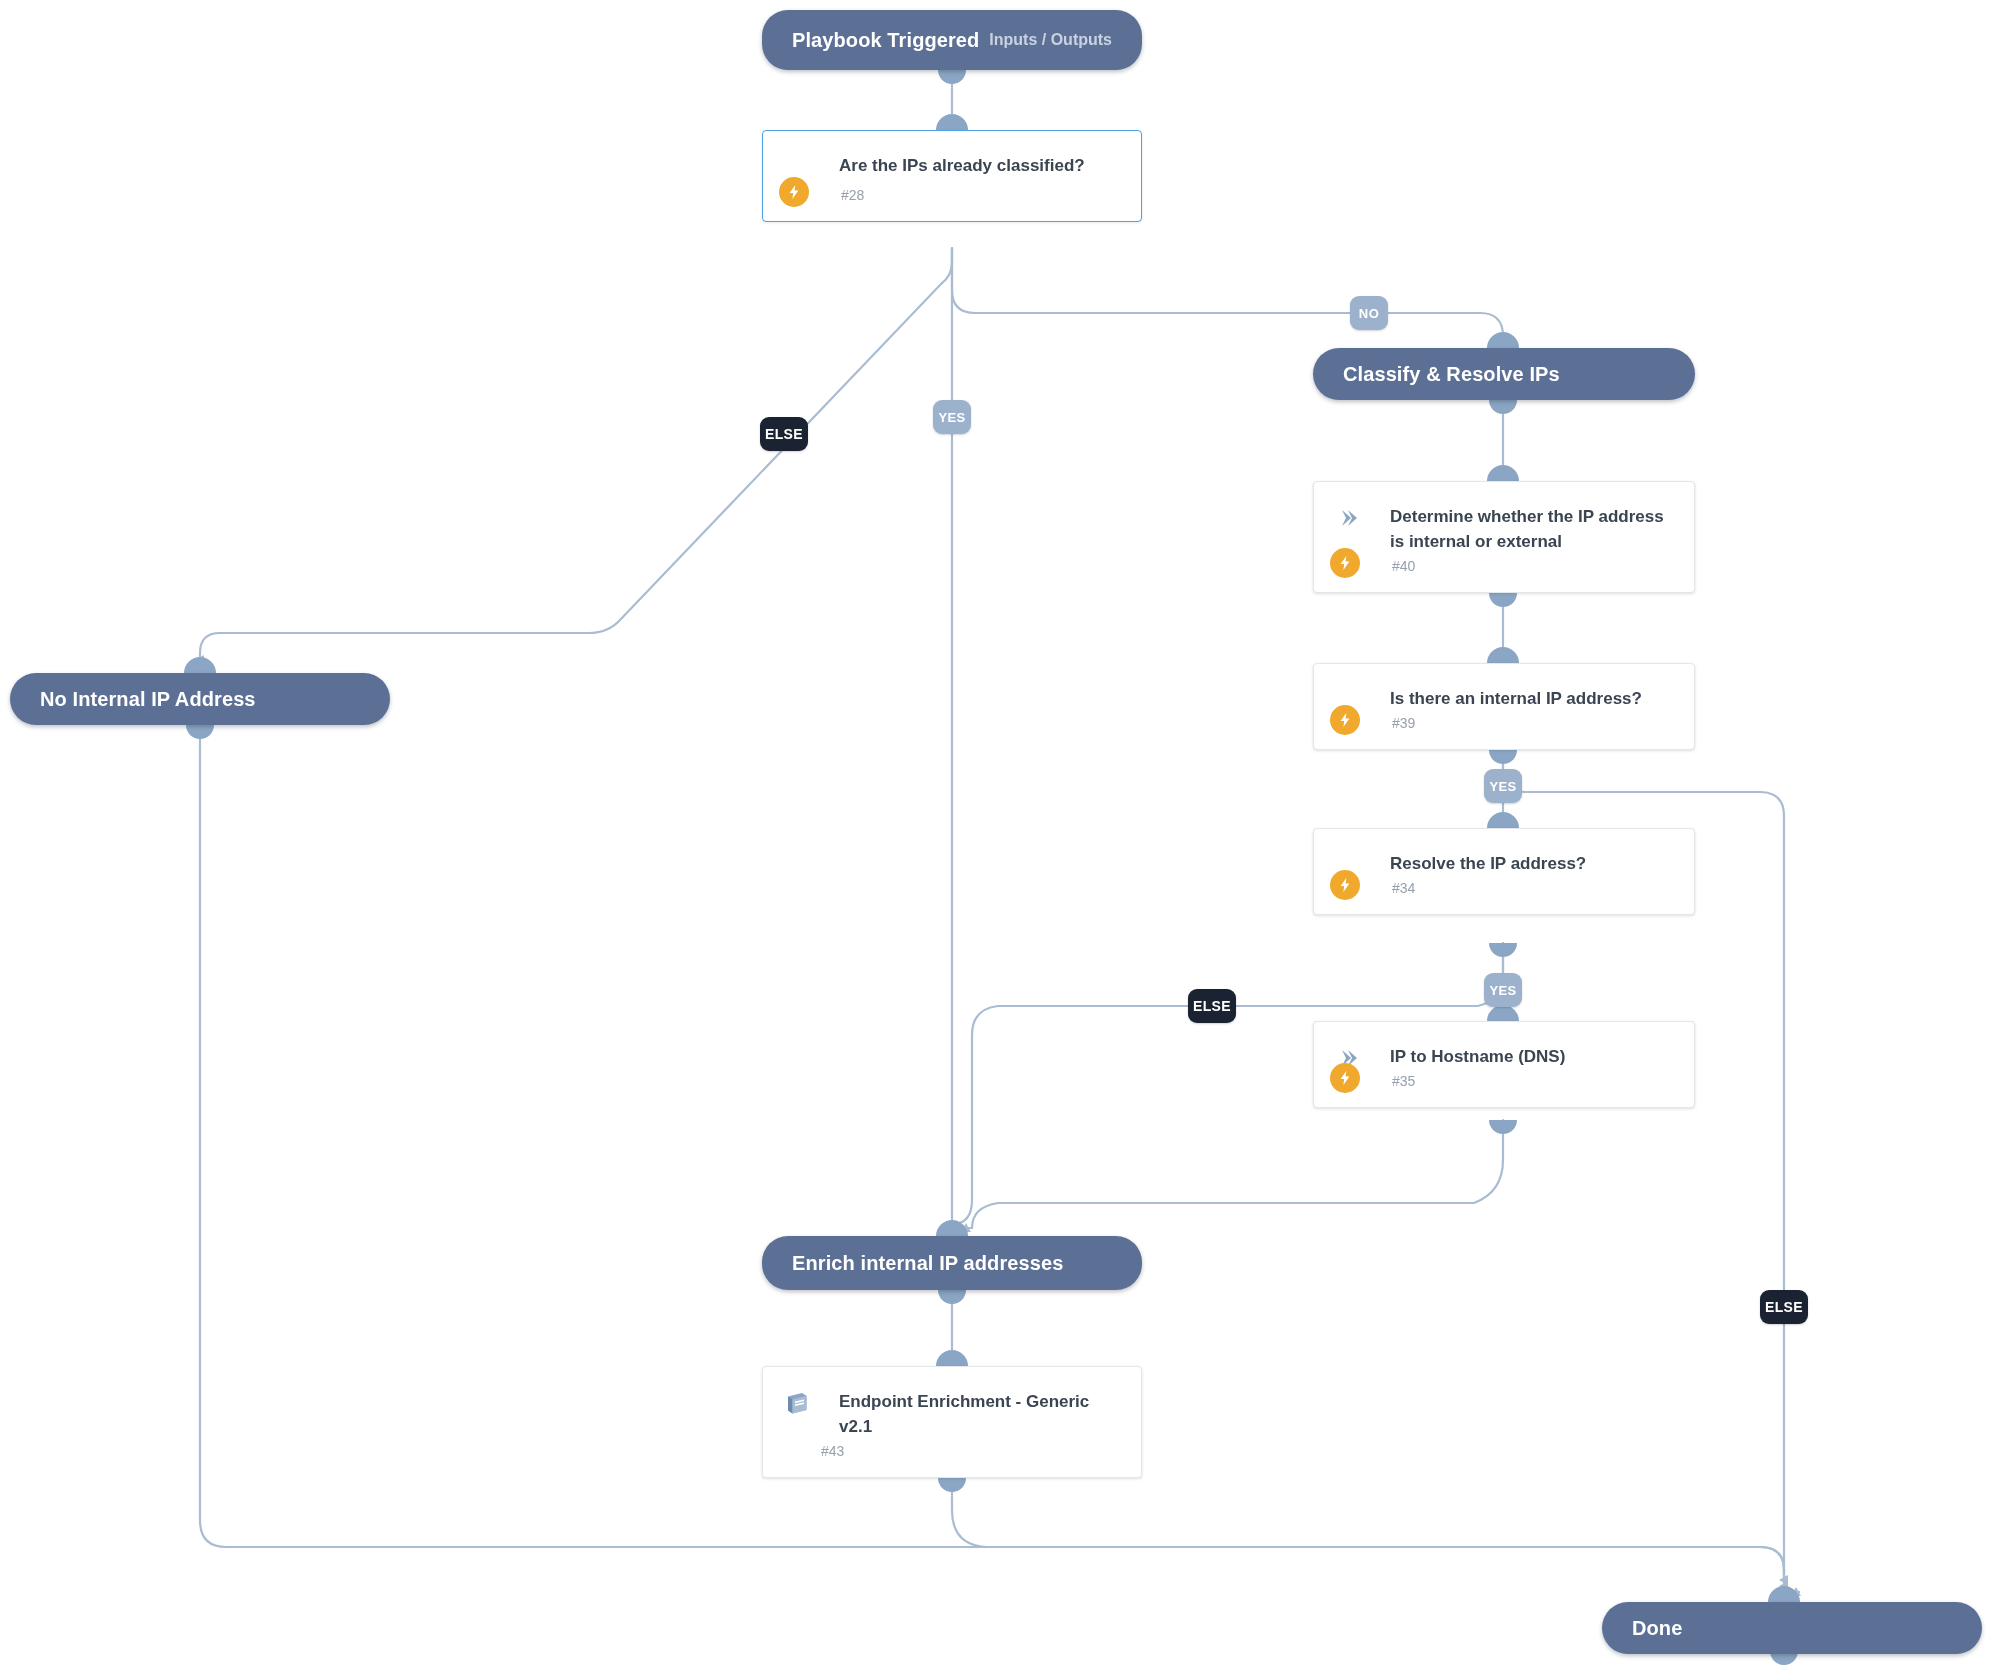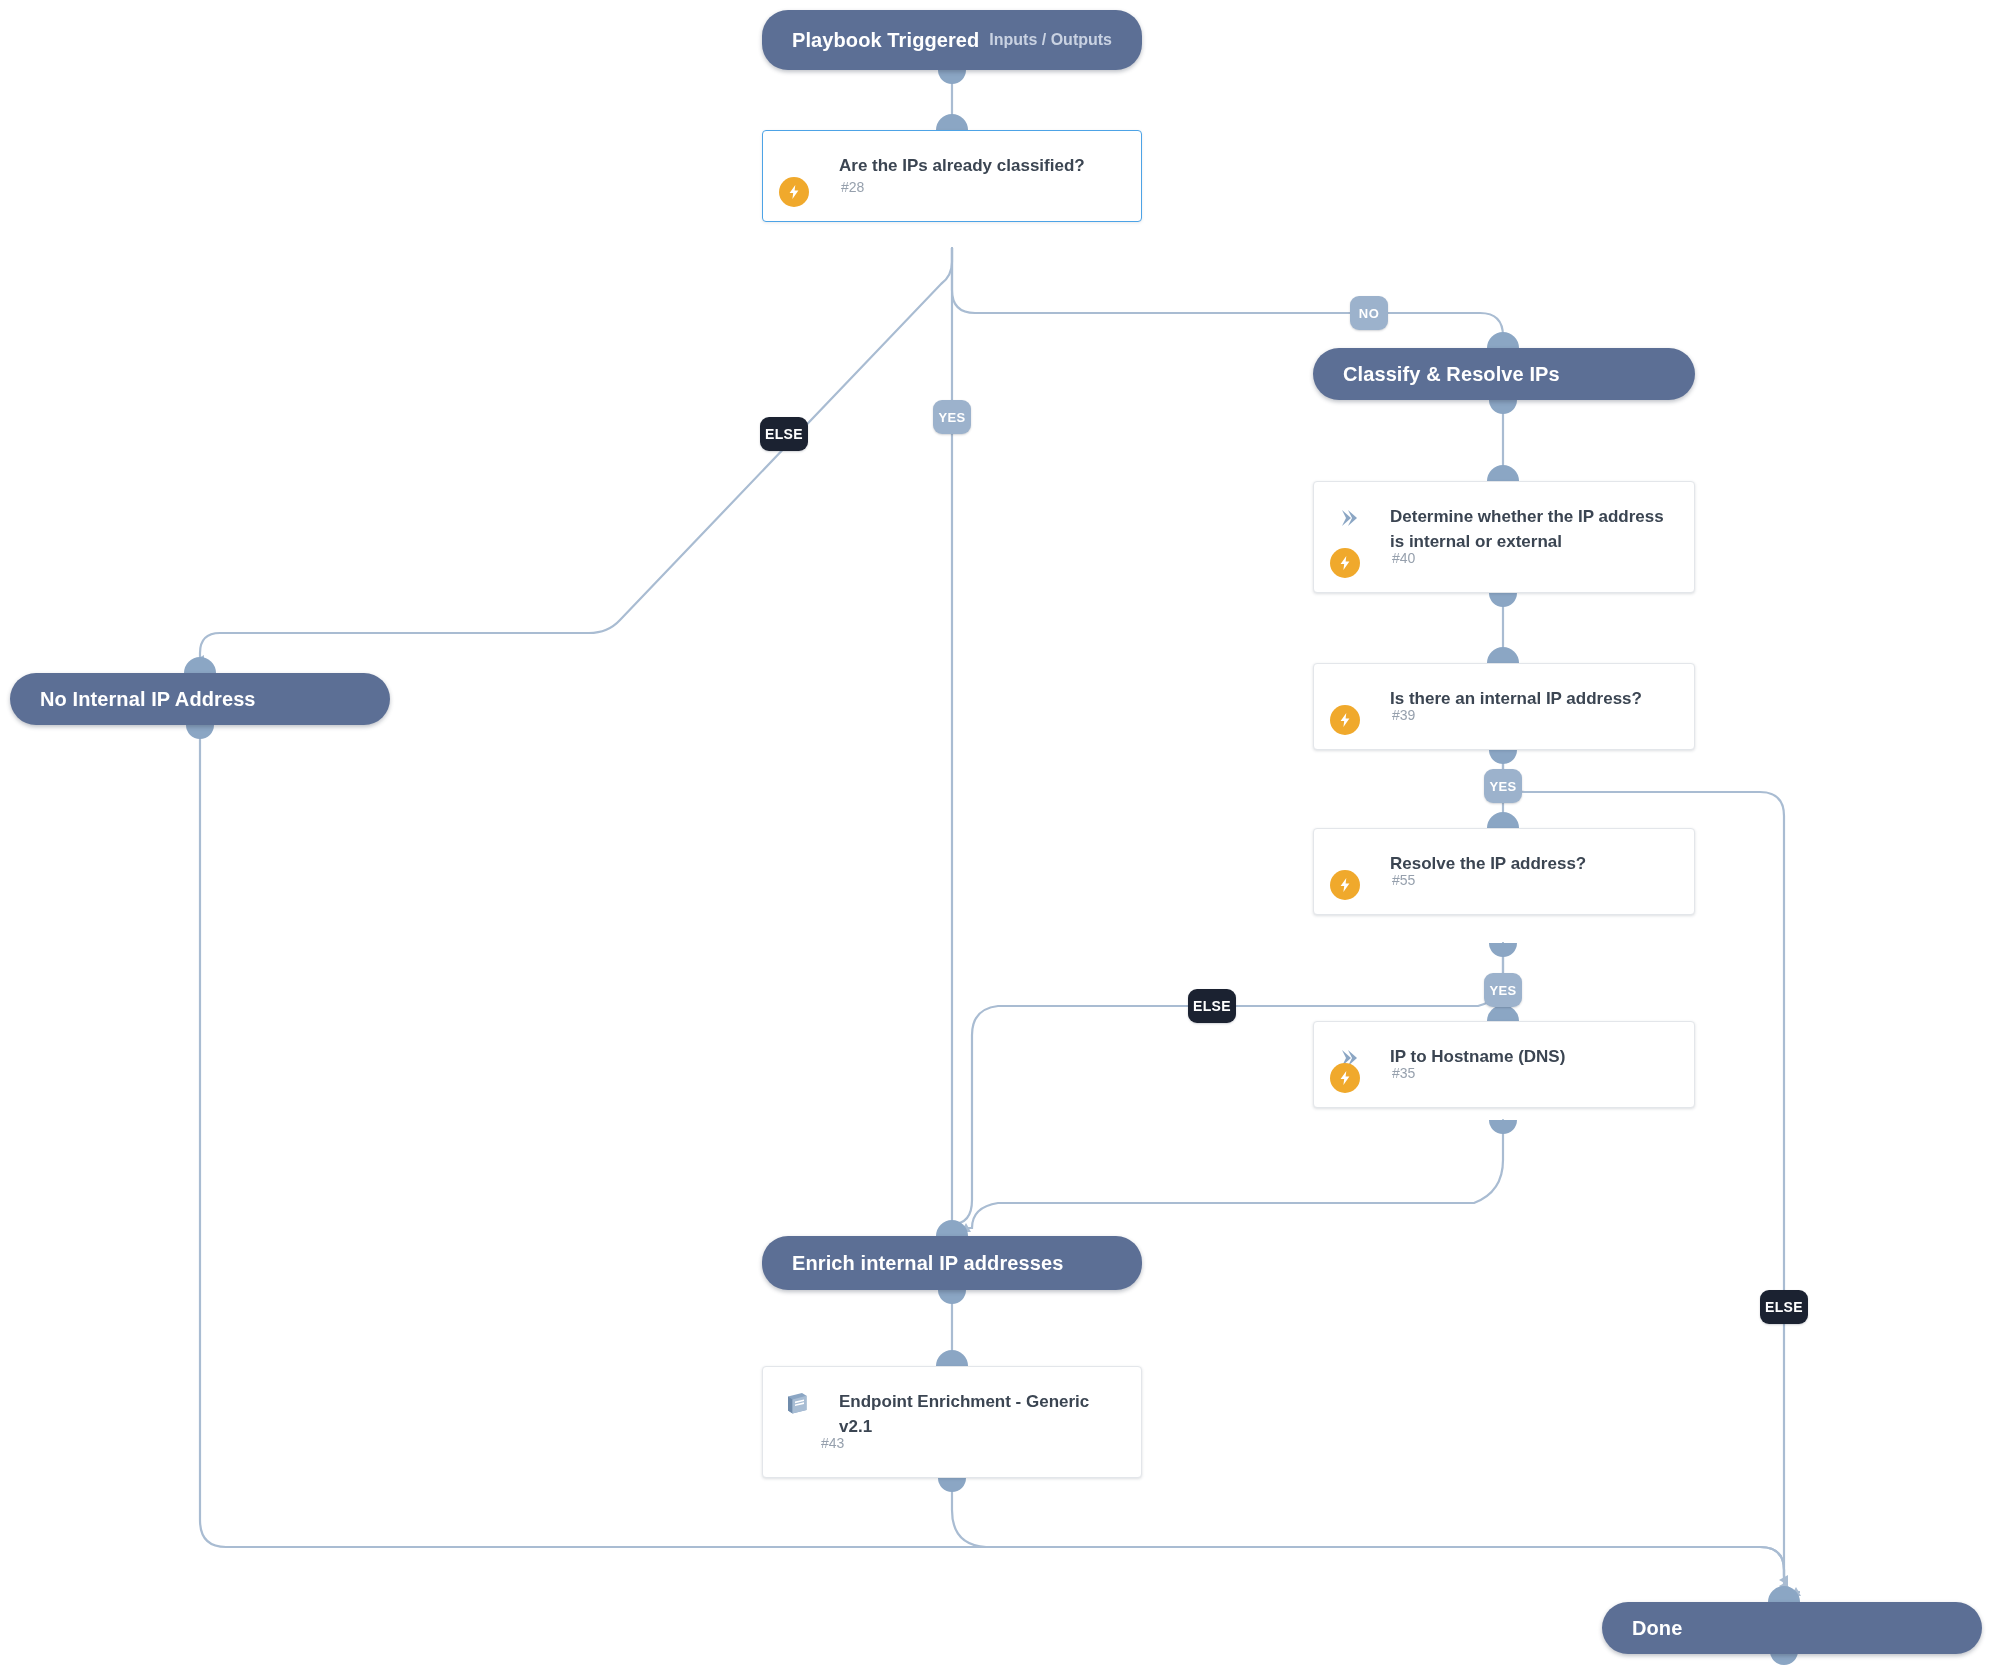--- a/index.html
+++ b/index.html
@@ -81,21 +81,21 @@
     margin-left:58px;
     font-size:17px;
     line-height:25px;
     color:#3b4552;
     font-weight:700;
     padding-right:12px;
   }
   .card-num{
     position:absolute;
     left:78px;
-    bottom:26px;
+    bottom:18px;
     font-size:14px;
     color:#96a0ad;
     margin-top:44px;
   }
   .bolt{
     position:absolute;
     left:16px;
     bottom:14px;
     width:30px;
     height:30px;
@@ -279,21 +279,21 @@
     <div class="card-body">
       <span class="card-icon">
         <span class="ico-diamond"></span>
       </span>
       <div class="card-title">Resolve the IP address?</div>
       <span class="bolt">
         <svg width="16" height="16" viewBox="0 0 16 16" aria-hidden="true">
           <path d="M9.3 1 L3.6 9.1 H7.2 L6.4 15 L12.4 6.6 H8.6 Z" fill="#ffffff"></path>
         </svg>
       </span>
-      <span class="card-num">#55</span>
+      <span class="card-num">#34</span>
     </div>
   </div>
 
   <div class="card" style="left:1313px; top:1021px; width:382px; height:87px;">
     <div class="card-body">
       <span class="card-icon">
         <svg width="28" height="28" viewBox="0 0 28 28" aria-hidden="true">
           <path d="M8 6 L17 14 L8 22 L12 14 Z" fill="#8ba6c4"></path>
           <path d="M14 6 L23 14 L14 22 L18 14 Z" fill="#8ba6c4"></path>
         </svg>

